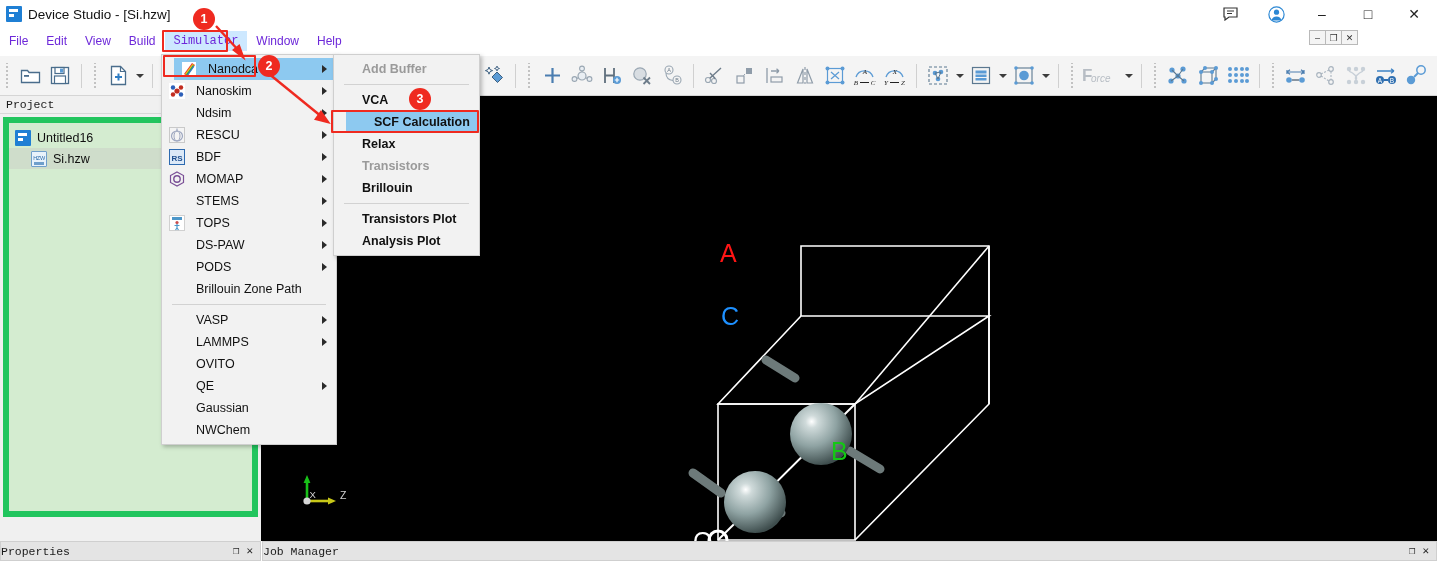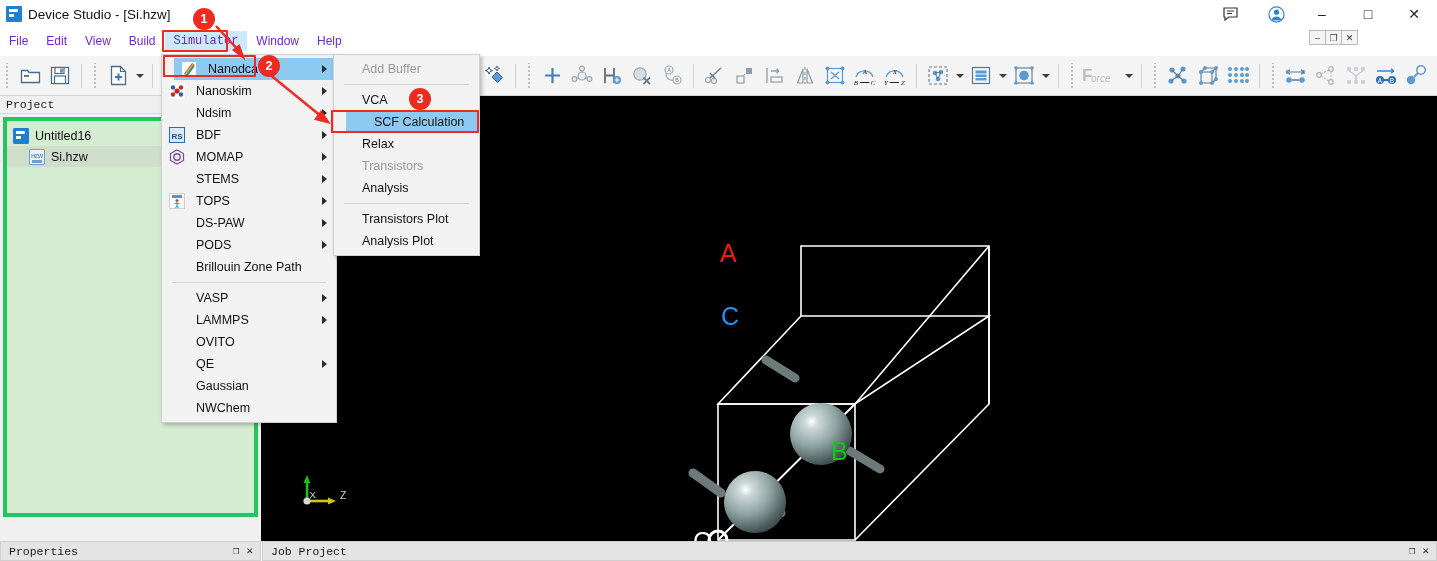--- a/index.html
+++ b/index.html
@@ -107,21 +107,21 @@
     background: #f0f0f0;
   }
   .panel-header {
     height: 18px; background: #f0f0f0;
     font-family: "Liberation Mono", monospace; font-size: 11.5px;
     color: #1a1a1a; padding-left: 6px; display: flex; align-items: center;
     border-bottom: 1px solid #d8d8d8;
   }
   .tree {
     position: absolute; left: 3px; top: 21px; width: 255px; height: 400px;
-    background: #d4ecd0; border: 4px solid #22c55e;
+    background: #d4ecd0; border: 6px solid #22c55e;
     padding-top: 4px;
   }
   .tree-row {
     height: 21px; display: flex; align-items: center; padding-left: 6px;
     font-size: 12.5px; color: #101010;
   }
   .tree-row.child { padding-left: 22px; }
   .tree-row.selected { background: #cfddcb; }
   .tico {
     width: 16px; height: 16px; margin-right: 6px; flex: none; position: relative;
@@ -149,21 +149,21 @@
 
   
   .statusrow {
     position: absolute; left: 0; top: 541px; width: 1437px; height: 20px;
     background: #ffffff; display: flex; align-items: stretch;
   }
   .sbar {
     background: #e4e4e4; border: 1px solid #cfcfcf;
     display: flex; align-items: center;
     font-family: "Liberation Mono", monospace; font-size: 11.5px; color: #1a1a1a;
-    padding-left: 8px;
+    padding-left: 0;
   }
   .sbar.left { width: 261px; }
   .sbar.right { flex: 1; margin-left: 1px; }
   .sbar-actions { margin-left: auto; display: flex; align-items: center; gap: 7px; padding-right: 7px; }
   .sbar-actions span { font-size: 11px; color: #2a2a2a; line-height: 1; }
 
   
   .popup {
     position: absolute; background: #f2f2f2;
     border: 1px solid #cfcfcf;
@@ -184,21 +184,21 @@
     position: absolute; left: 7px; top: 3px; width: 16px; height: 16px;
   }
   .mi .mi-ico svg { display: block; }
   .mi .chev {
     position: absolute; right: 9px; top: 50%; transform: translateY(-50%);
     width: 0; height: 0;
     border-top: 4px solid transparent; border-bottom: 4px solid transparent;
     border-left: 5px solid #2b2b2b;
   }
   .mi-sep { height: 1px; background: #d2d2d2; margin: 4px 10px; }
-  .sub-pad { padding-left: 28px; }
+  .sub-pad { padding-left: 28px; font-weight: bold; }
   .anno-box {
     position: absolute; border: 2.5px solid #ef2a20; z-index: 60;
     pointer-events: none; border-radius: 1px;
   }
   .badge {
     position: absolute; width: 22px; height: 22px; border-radius: 50%;
     background: #ef2a20; color: #fff; font-size: 12.5px; font-weight: bold;
     display: flex; align-items: center; justify-content: center;
     z-index: 70; pointer-events: none;
     font-family: "Liberation Sans", sans-serif;
@@ -635,20 +635,32 @@
       </span>
       <span>Nanoskim</span>
       <span class="chev"></span>
     </div>
 
     <div class="mi">
       <span>Ndsim</span>
       <span class="chev"></span>
     </div>
 
+    <div class="mi">
+      <span class="mi-ico">
+        <svg width="16" height="16" viewBox="0 0 16 16">
+          <rect x="0.5" y="0.5" width="15" height="15" fill="#f4f4f4" stroke="#c9c9c9"></rect>
+          <ellipse cx="8" cy="9" rx="5.5" ry="5" fill="none" stroke="#9fa8c0" stroke-width="1.2"></ellipse>
+          <ellipse cx="8" cy="9" rx="3" ry="5" fill="none" stroke="#9fa8c0" stroke-width="1"></ellipse>
+          <path d="M8 4V1.5" stroke="#9fa8c0" stroke-width="1.2"></path>
+        </svg>
+      </span>
+      <span>RESCU</span>
+      <span class="chev"></span>
+    </div>
 
     <div class="mi">
       <span class="mi-ico">
         <svg width="16" height="16" viewBox="0 0 16 16">
           <rect x="0.5" y="0.5" width="15" height="15" fill="#dce9f7" stroke="#2d6ab0"></rect>
           <text x="8" y="11.5" font-size="8" fill="#1f4f8f" text-anchor="middle" font-family="Liberation Sans, sans-serif" font-weight="bold">RS</text>
         </svg>
       </span>
       <span>BDF</span>
       <span class="chev"></span>
@@ -734,21 +746,21 @@
     <div class="mi sel sub-pad">
       <span>SCF Calculation</span>
     </div>
     <div class="mi sub-pad">
       <span>Relax</span>
     </div>
     <div class="mi disabled sub-pad">
       <span>Transistors</span>
     </div>
     <div class="mi sub-pad">
-      <span>Analysis</span>
+      <span>Brillouin</span>
     </div>
     <div class="mi-sep"></div>
     <div class="mi sub-pad">
       <span>Transistors Plot</span>
     </div>
     <div class="mi sub-pad">
       <span>Analysis Plot</span>
     </div>
   </div>
 
@@ -771,21 +783,21 @@
 
   <div class="statusrow">
     <div class="sbar left">
       <span>Properties</span>
       <span class="sbar-actions">
         <span>❐</span>
         <span>✕</span>
       </span>
     </div>
     <div class="sbar right">
-      <span>Job Project</span>
+      <span>Job Manager</span>
       <span class="sbar-actions">
         <span>❐</span>
         <span>✕</span>
       </span>
     </div>
   </div>
 
 </div>
 
 </body></html>

